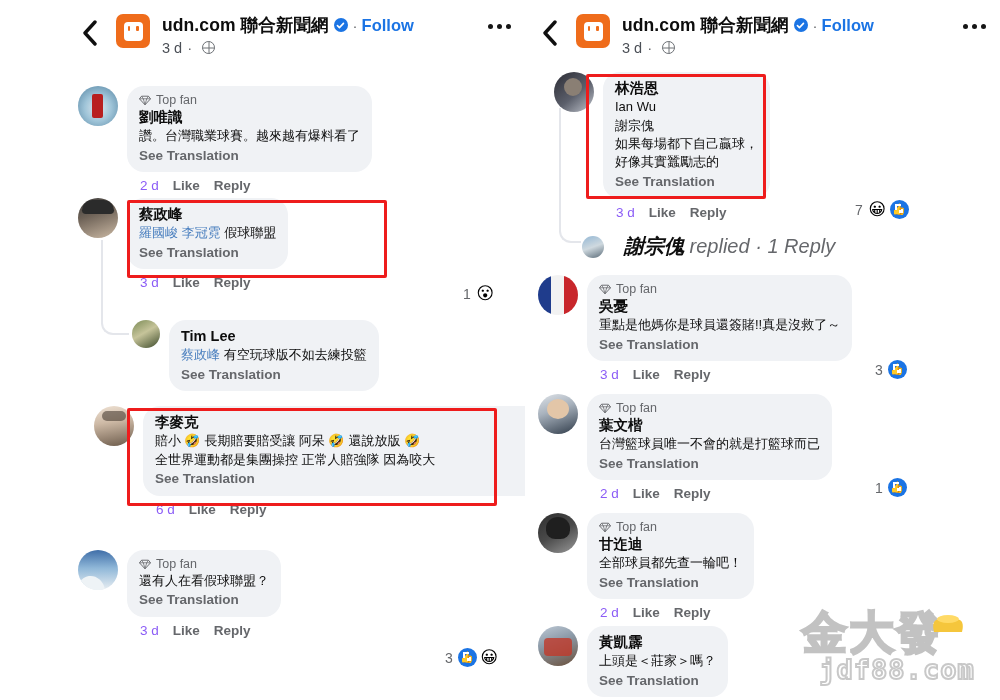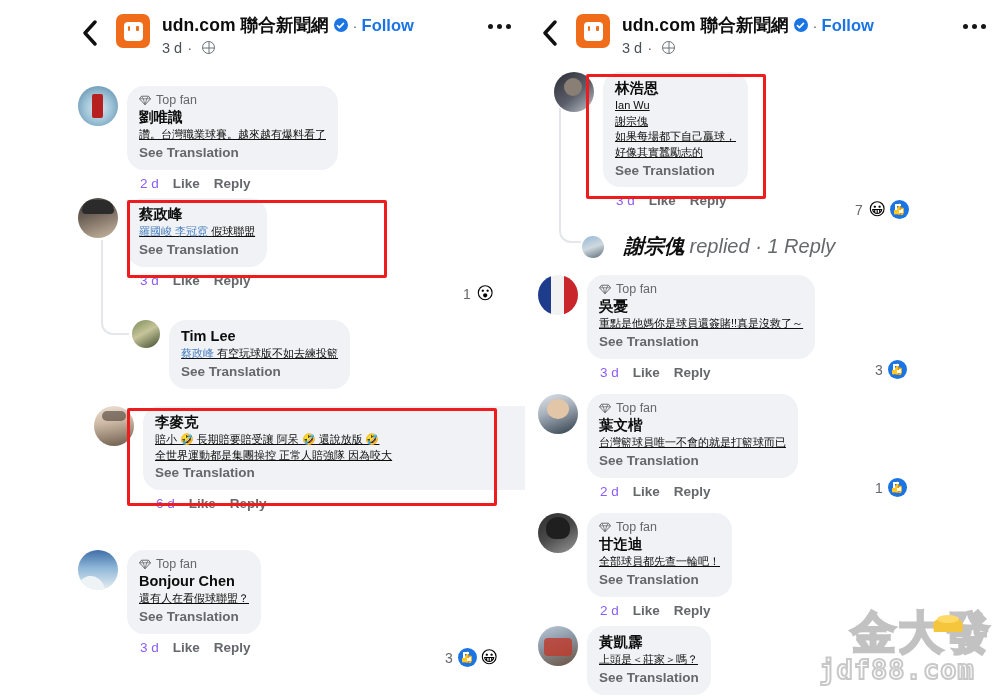--- a/index.html
+++ b/index.html
@@ -88,21 +88,21 @@
   .cbody { margin-left: 9px; min-width: 0; }
 
   .bubble {
     background: #f0f2f5; border-radius: 17px; padding: 7px 12px 7px 12px;
     display: inline-block; max-width: 100%;
   }
   .topfan { display: flex; align-items: center; margin-bottom: 1px; }
   .topfan .gem { margin-right: 5px; display: block; }
   .topfan span { font-size: 12.5px; color: #65676b; font-weight: 400; }
   .cname { font-size: 14.5px; font-weight: 700; color: #0d0d0d; line-height: 1.32; }
-  .ctext { font-size: 11px; color: #0d0d0d; line-height: 1.42; word-break: break-word; text-decoration: underline; }
+  .ctext { font-size: 13px; color: #0d0d0d; line-height: 1.42; word-break: break-word; }
   .ctext .mention { color: #4a7fbf; }
   .see-translation {
     font-size: 13.5px; color: #65676b; font-weight: 600; margin-top: 1px; line-height: 1.4;
   }
   .actions {
     display: flex; align-items: center; gap: 14px; padding: 6px 0 0 13px;
     font-size: 13.5px; color: #65676b;
   }
   .actions .t { color: #8b5cf6; }
   .actions .a { color: #65676b; font-weight: 700; }
@@ -136,21 +136,21 @@
 
   
   .replied-row { display: flex; align-items: center; }
   .replied-row .rtext { font-size: 20px; color: #0d0d0d; margin-left: 20px; font-style: italic; }
   .replied-row .rtext b { font-weight: 700; }
   .replied-row .rtext .muted { color: #65676b; font-weight: 400; }
 
   
   .watermark { position: absolute; right: 8px; bottom: 6px; width: 190px; height: 86px;
     opacity: .95; }
-  .wm-top { display: flex; align-items: center; justify-content: flex-end; height: 50px; }
+  .wm-top { display: flex; align-items: center; justify-content: flex-start; height: 50px; }
   .wm-cn { font-size: 45px; font-weight: 700; color: #ffffff;
     -webkit-text-stroke: 2.5px #bfbfbf; letter-spacing: 2px;
     font-family: "DejaVu Sans", sans-serif; }
   .wm-ingot { position: absolute; right: 24px; top: 2px; width: 40px; height: 26px; }
   .wm-bot { text-align: center; font-size: 27px; font-weight: 700; color: #fff;
     -webkit-text-stroke: 2px #c6c6c6; letter-spacing: 1px; margin-top: -4px;
     font-family: "DejaVu Sans Mono", monospace; }
 
   
   .av1 { background: radial-gradient(circle at 50% 55%, #dfe9ef 0%, #9fc4d8 45%, #4f7f9e 100%); }
@@ -309,21 +309,20 @@
       <div class="avatar av5"></div>
       <div class="cbody">
         <div class="bubble">
           <div class="topfan">
             <svg class="gem" width="12" height="11" viewBox="0 0 14 12">
               <path d="M3 1 H11 L13.5 4 L7 11 L0.5 4 Z" fill="none" stroke="#65676b" stroke-width="1.1"></path>
               <path d="M0.5 4 H13.5 M3 1 L5 4 L7 11 M11 1 L9 4 L7 11" fill="none" stroke="#65676b" stroke-width="0.9"></path>
             </svg>
             <span>Top fan</span>
           </div>
-          <div class="cname">Bonjour Chen</div>
           <div class="ctext">還有人在看假球聯盟？</div>
           <div class="see-translation">See Translation</div>
         </div>
         <div class="actions">
           <span class="t">3 d</span>
           <span class="a">Like</span>
           <span class="a">Reply</span>
         </div>
       </div>
     </div>

